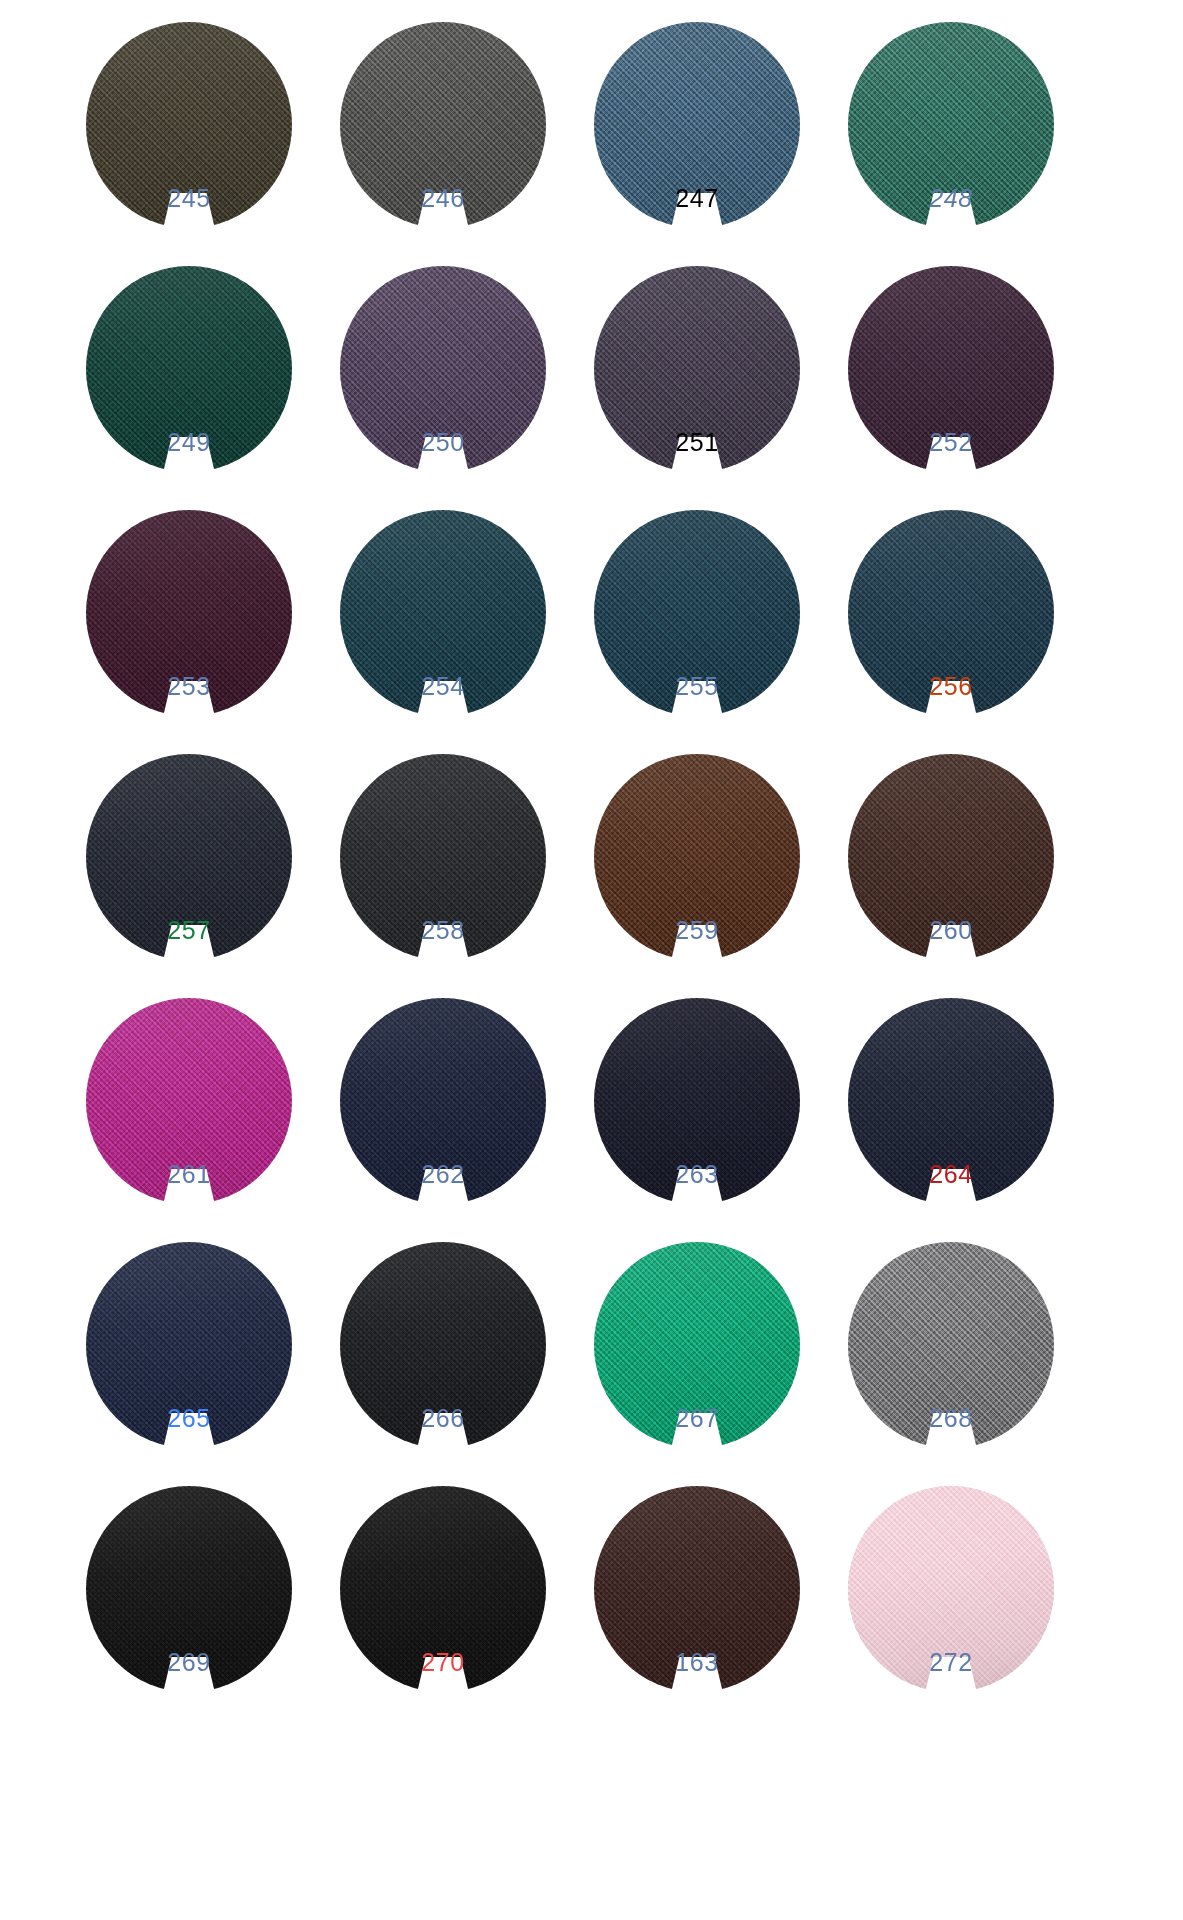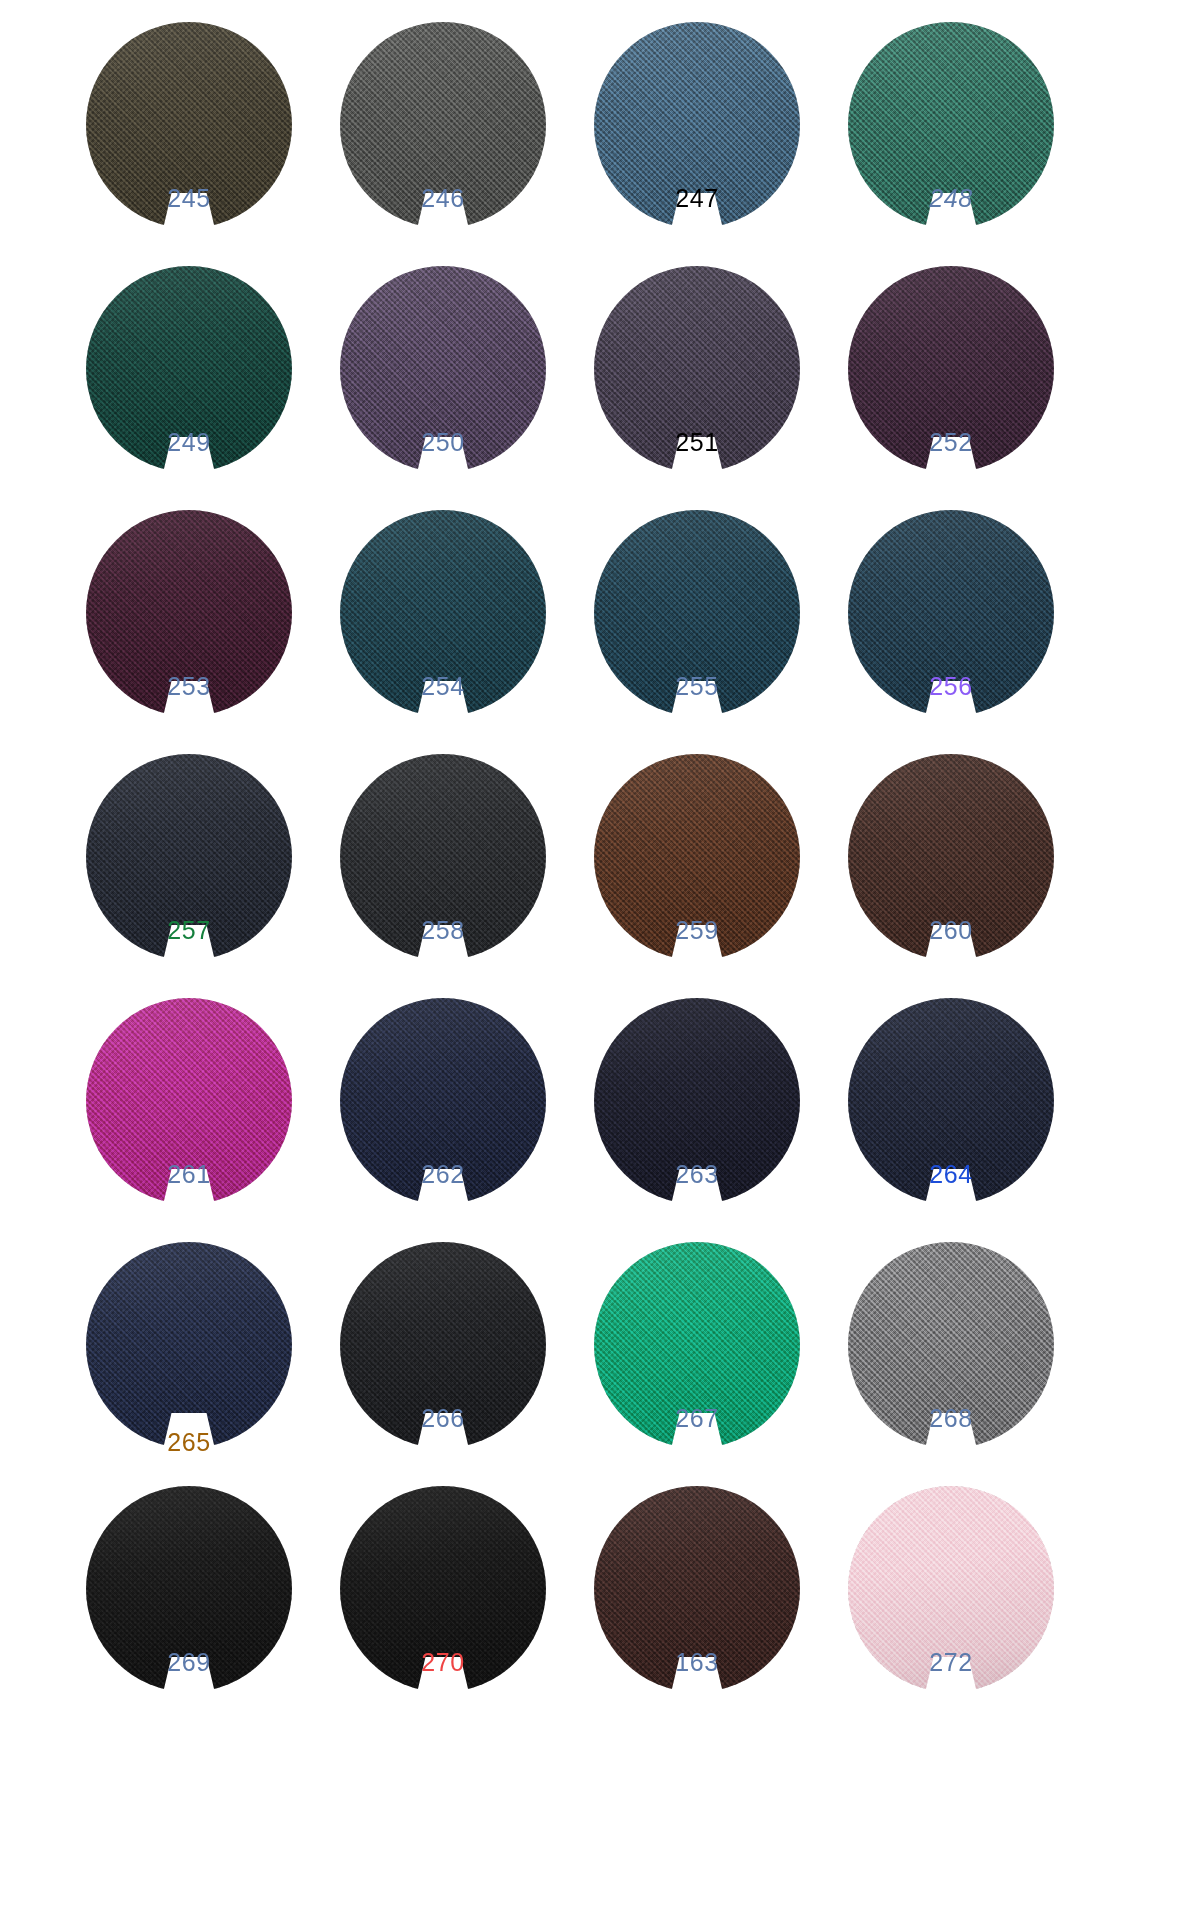--- a/index.html
+++ b/index.html
@@ -253,21 +253,21 @@
       </div>
       <div class="swatch-cell">
         <div class="chip-wrap">
           <div class="chip">
             <div class="chip-color" style="background-color: rgb(31, 57, 73);"></div>
             <div class="chip-weave"></div>
             <div class="chip-slub"></div>
             <div class="chip-shade"></div>
           </div>
         </div>
-        <div class="swatch-label" style="color: #8b5cf6;">256</div>
+        <div class="swatch-label" style="color: #c2410c;">256</div>
       </div>
       <div class="swatch-cell">
         <div class="chip-wrap">
           <div class="chip">
             <div class="chip-color" style="background-color: rgb(34, 38, 48);"></div>
             <div class="chip-weave"></div>
             <div class="chip-slub"></div>
             <div class="chip-shade"></div>
           </div>
         </div>
@@ -341,32 +341,32 @@
       </div>
       <div class="swatch-cell">
         <div class="chip-wrap">
           <div class="chip">
             <div class="chip-color" style="background-color: rgb(29, 34, 51);"></div>
             <div class="chip-weave"></div>
             <div class="chip-slub"></div>
             <div class="chip-shade"></div>
           </div>
         </div>
-        <div class="swatch-label" style="color: #1d4ed8;">264</div>
+        <div class="swatch-label" style="color: #b91c1c;">264</div>
       </div>
       <div class="swatch-cell">
         <div class="chip-wrap">
           <div class="chip">
             <div class="chip-color" style="background-color: rgb(31, 39, 64);"></div>
             <div class="chip-weave"></div>
             <div class="chip-slub"></div>
             <div class="chip-shade"></div>
           </div>
         </div>
-        <div class="swatch-label" style="color: #a16207; margin-top: 24px;">265</div>
+        <div class="swatch-label" style="color: #3b82f6;">265</div>
       </div>
       <div class="swatch-cell">
         <div class="chip-wrap">
           <div class="chip">
             <div class="chip-color" style="background-color: rgb(28, 29, 32);"></div>
             <div class="chip-weave"></div>
             <div class="chip-slub"></div>
             <div class="chip-shade"></div>
           </div>
         </div>

